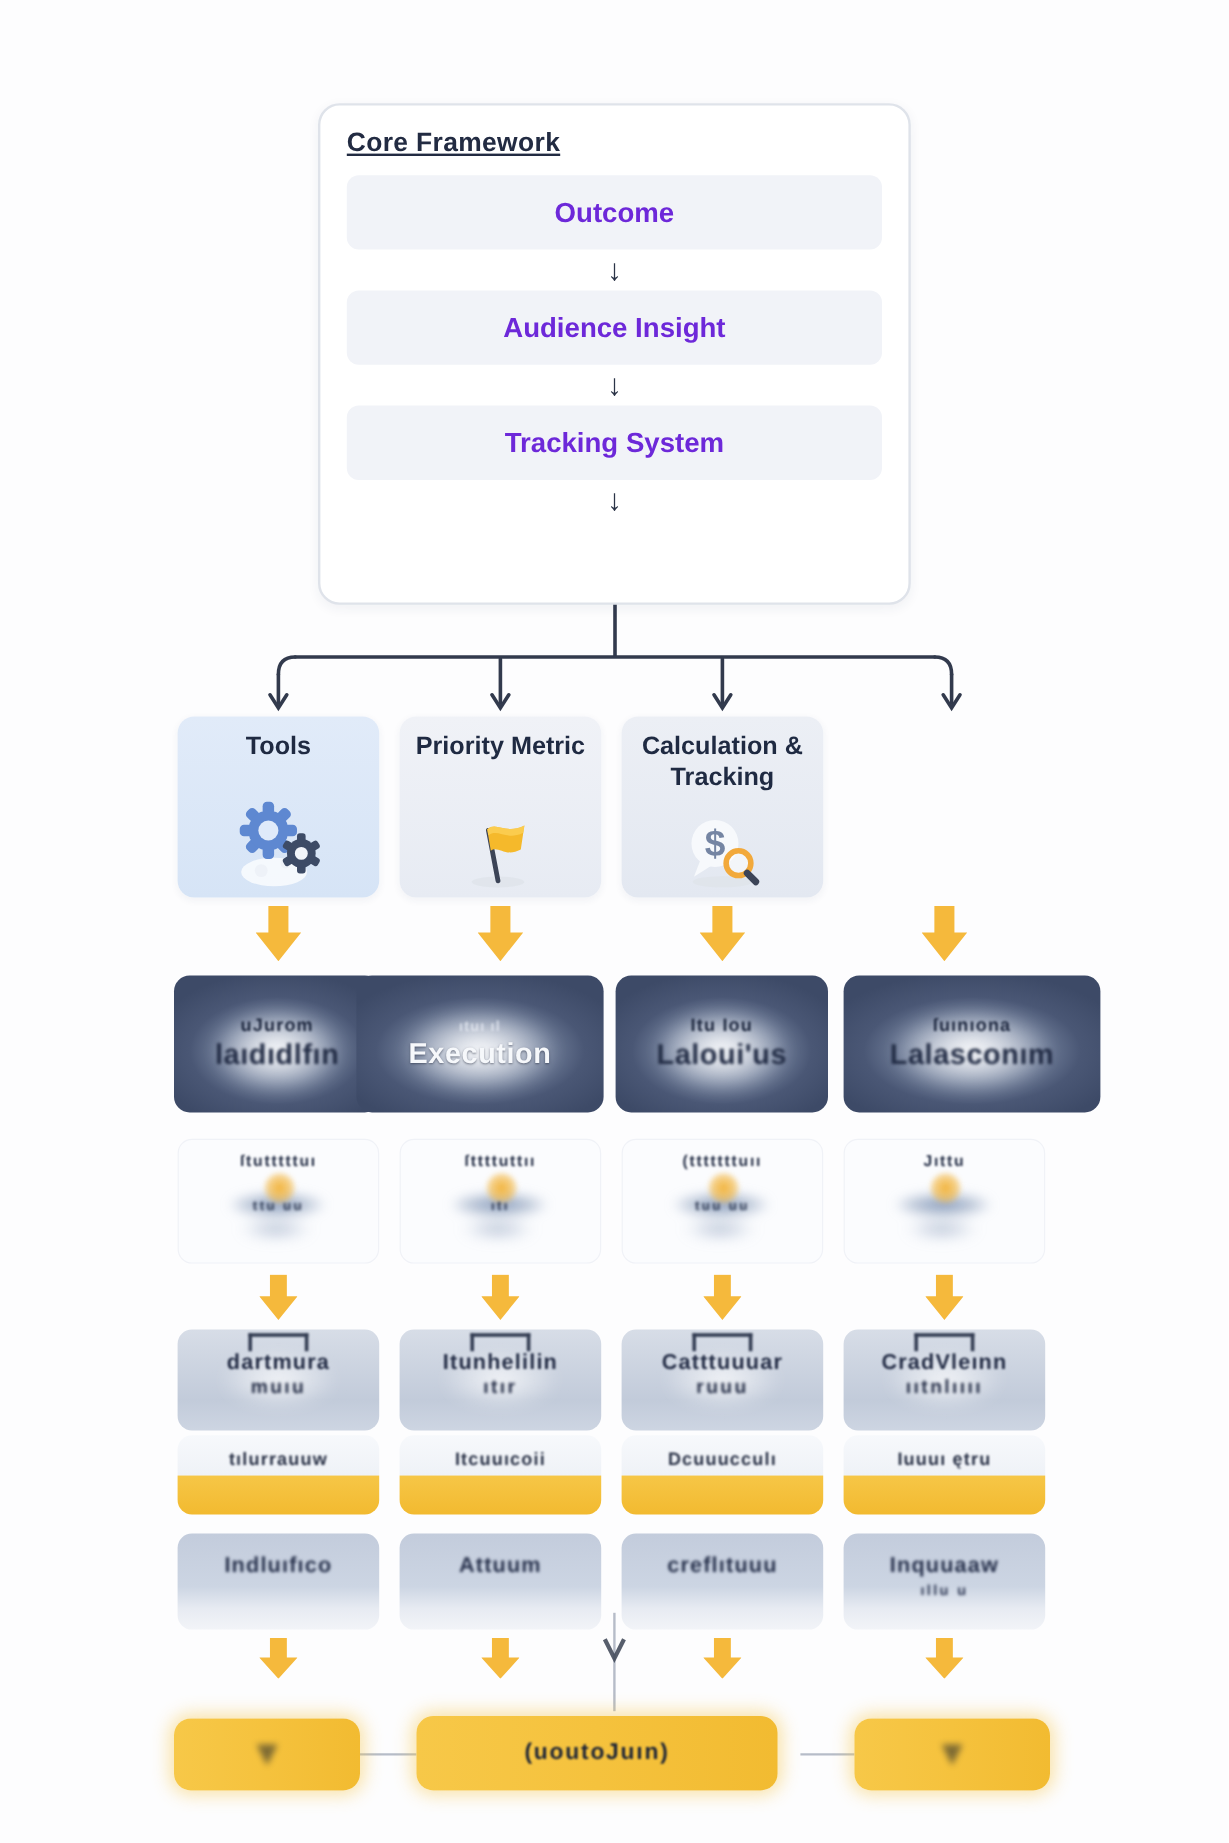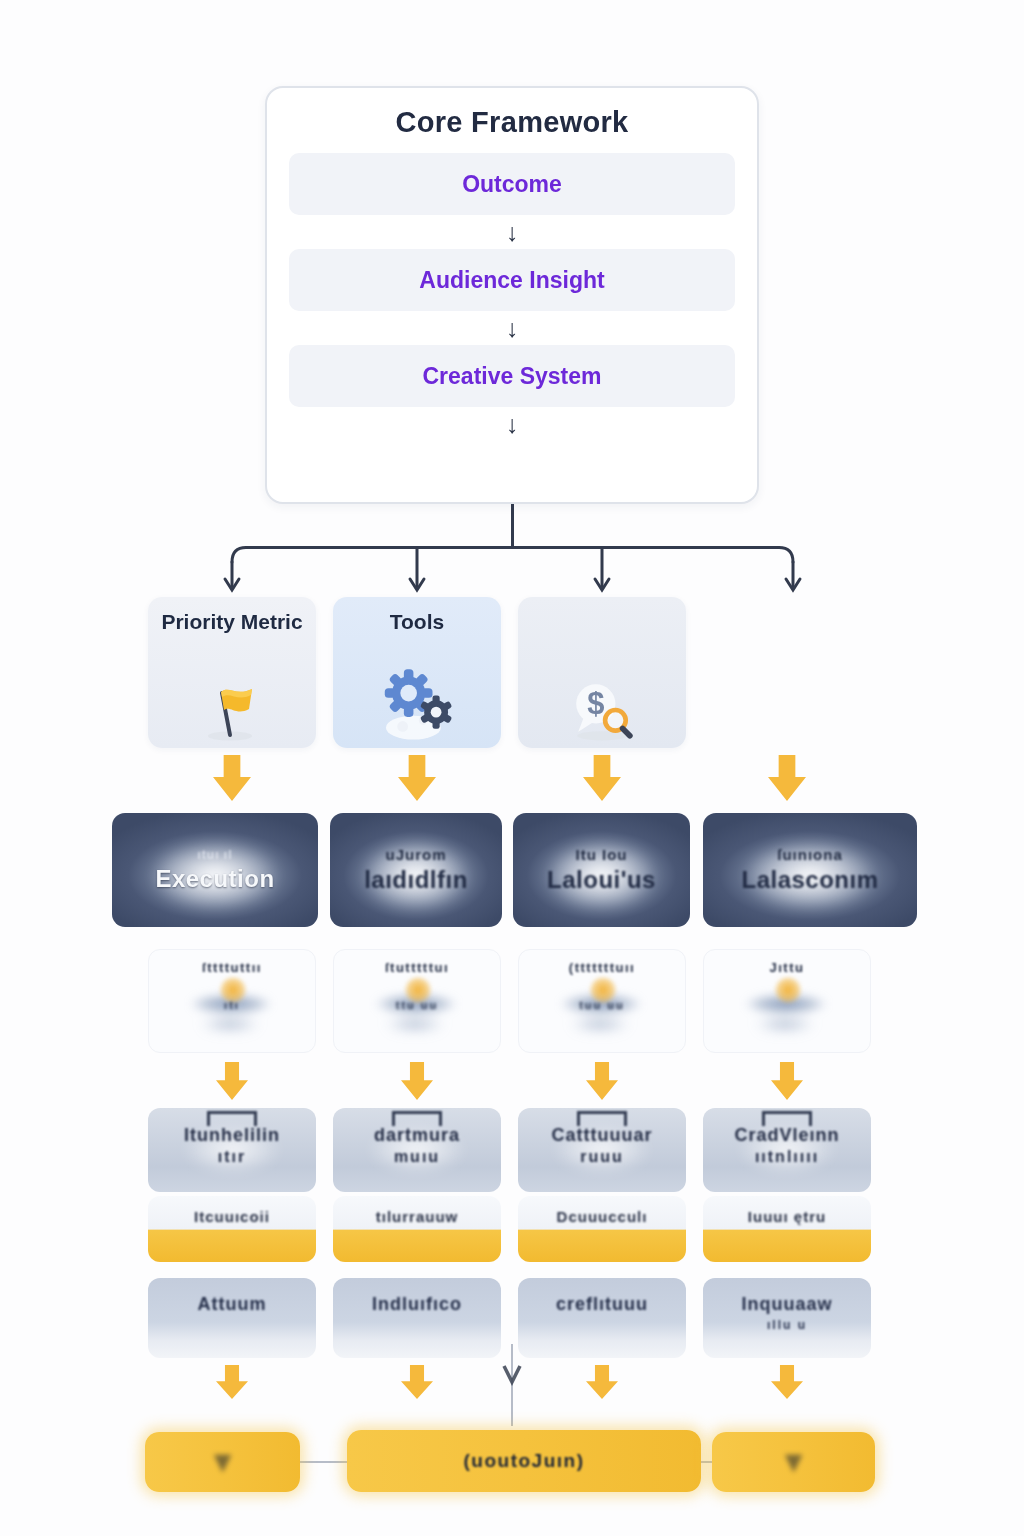--- a/index.html
+++ b/index.html
@@ -4,21 +4,21 @@
 <style>
   html,body{margin:0;padding:0;background:#fff;}
   .page{position:relative;width:1024px;height:1536px;background:#fdfdfe;overflow:hidden;
         font-family:"Liberation Sans",sans-serif;color:#222b42;}
   svg.layer{position:absolute;left:0;top:0;pointer-events:none;}
 
   
   .fw-card{position:absolute;left:265px;top:86px;width:494px;height:418px;background:#fff;
            border:2px solid #dfe3ea;border-radius:18px;box-shadow:0 3px 10px rgba(40,55,90,.06);
            box-sizing:border-box;padding:14px 22px 0;}
-  .fw-title{text-align:center;font-size:29px;font-weight:700;color:#222b42;margin:4px 0 14px;letter-spacing:.3px;}
+  .fw-title{font-size:22px;font-weight:700;color:#222b42;margin:4px 0 14px;letter-spacing:.3px;text-decoration:underline;}
   .fw-step{height:62px;border-radius:10px;background:#f1f3f8;display:flex;align-items:center;justify-content:center;
            font-size:23px;font-weight:700;color:#6d28d9;}
   .fw-step.hl{background:linear-gradient(180deg,#f8ca4b 0%,#f5c240 60%,#efb52f 100%);color:#1d2638;border-radius:12px;}
   .fw-arrow{height:34px;display:flex;align-items:center;justify-content:center;font-size:25px;color:#2b3447;line-height:1;}
 
   
   .cols{position:absolute;left:148px;top:597px;width:726px;height:805px;display:grid;
         grid-template-columns:repeat(4,168px);column-gap:17px;}
   .col{position:relative;}
   .col > div{position:absolute;left:0;right:0;}
@@ -81,21 +81,21 @@
 
   .tag{top:681px;height:80px;border-radius:12px;overflow:hidden;text-align:center;box-sizing:border-box;padding-top:16px;
        background:linear-gradient(180deg,#c3ccdc 0%,#ccd5e3 55%,#e7ebf2 78%,#f2f4f8 100%);}
   .tag-l1{font-size:18px;font-weight:800;color:#242e49;filter:blur(1.3px);letter-spacing:1px;}
   .tag-l2{font-size:12px;font-weight:700;color:#2a3450;filter:blur(1.3px);letter-spacing:2px;margin-top:3px;}
 
   
   .foot{position:absolute;border-radius:14px;background:linear-gradient(90deg,#f7c848 0%,#f5c23d 50%,#f2bb31 100%);
         box-shadow:0 0 14px 4px rgba(246,197,68,.45);display:flex;align-items:center;justify-content:center;}
   .foot-left{left:145px;top:1432px;width:155px;height:60px;}
-  .foot-center{left:347px;top:1430px;width:354px;height:62px;}
+  .foot-center{left:347px;top:1430px;width:301px;height:62px;}
   .foot-right{left:712px;top:1432px;width:163px;height:60px;}
   .foot-chevron{font-size:30px;color:#4a452f;filter:blur(2.6px);opacity:.7;}
   .foot-label{font-size:19px;font-weight:800;color:#1c2436;filter:blur(.9px);letter-spacing:1.5px;}
 </style>
 </head>
 <body>
 
 <div class="page">
 
   <svg class="layer" width="1024" height="600">
@@ -124,73 +124,26 @@
     <path d="M504 1366 L512 1382 L520 1366" stroke="#3a4252" stroke-width="3.5" fill="none" opacity=".85"></path>
   </svg>
 
   <section class="fw-card">
     <h1 class="fw-title">Core Framework</h1>
     <div>
       <div class="fw-step">Outcome</div>
       <div class="fw-arrow">↓</div>
       <div class="fw-step">Audience Insight</div>
       <div class="fw-arrow">↓</div>
-      <div class="fw-step">Creative System</div>
+      <div class="fw-step">Tracking System</div>
       <div class="fw-arrow">↓</div>
     </div>
   </section>
 
   <div class="cols">
-
-    <div class="col c1">
-      <div class="hdr">
-        <div class="hdr-title">Priority Metric</div>
-        <div class="hdr-icon">
-          <svg width="76" height="64" viewBox="0 0 64 64">
-            <ellipse cx="30" cy="58" rx="22" ry="4.5" fill="#dfe3ea" opacity=".8"></ellipse>
-            <path d="M22 15 L30 57" stroke="#3c4457" stroke-width="4" stroke-linecap="round"></path>
-            <path d="M21 14 C29 7 36 19 52 11 L49 31 C36 38 30 27 24 32 Z" fill="#f5b92b"></path>
-            <path d="M21 14 C29 7 36 19 52 11 L51 17 C37 24 30 13 22 19 Z" fill="#fccf55" opacity=".85"></path>
-          </svg>
-        </div>
-      </div>
-      <div class="arrow-a">
-          <div class="block-arrow"></div>
-        </div>
-      <div class="stage">
-        <div class="stage-sub">ıtuı ıl</div>
-        <div class="stage-main">Execution</div>
-      </div>
-      <div class="detail">
-        <div class="detail-label">ſttttuttıı</div>
-        <div class="blob">
-          <i class="blob-blue"></i>
-            <i class="blob-yellow"></i>
-          <span class="blob-sub">ıtı</span>
-        </div>
-      </div>
-      <div class="arrow-b">
-          <div class="block-arrow"></div>
-        </div>
-      <div class="info">
-        <span class="bracket"></span>
-        <div class="info-l1">Itunhelilin</div>
-        <div class="info-l2">ıtır</div>
-      </div>
-      <div class="action">
-        <div class="action-label">Itcuuıcoii</div>
-      </div>
-      <div class="tag">
-        <div class="tag-l1">Attuum</div>
-        <div class="tag-l2"></div>
-      </div>
-      <div class="arrow-c">
-          <div class="block-arrow"></div>
-        </div>
-    </div>
 
     <div class="col c2">
       <div class="hdr">
         <div class="hdr-title">Tools</div>
         <div class="hdr-icon">
           <svg width="88" height="74" viewBox="0 0 72 62">
             <ellipse cx="33" cy="50" rx="23" ry="10" fill="#ffffff" opacity=".75"></ellipse>
             <circle cx="24" cy="49" r="4.5" fill="#eef2f8"></circle>
             <circle cx="41" cy="44" r="3.5" fill="#eef2f8"></circle>
             <g transform="translate(29,21)">
@@ -250,22 +203,70 @@
       </div>
       <div class="tag">
         <div class="tag-l1">Indluıfıco</div>
         <div class="tag-l2"></div>
       </div>
       <div class="arrow-c">
           <div class="block-arrow"></div>
         </div>
     </div>
 
+    <div class="col c1">
+      <div class="hdr">
+        <div class="hdr-title">Priority Metric</div>
+        <div class="hdr-icon">
+          <svg width="76" height="64" viewBox="0 0 64 64">
+            <ellipse cx="30" cy="58" rx="22" ry="4.5" fill="#dfe3ea" opacity=".8"></ellipse>
+            <path d="M22 15 L30 57" stroke="#3c4457" stroke-width="4" stroke-linecap="round"></path>
+            <path d="M21 14 C29 7 36 19 52 11 L49 31 C36 38 30 27 24 32 Z" fill="#f5b92b"></path>
+            <path d="M21 14 C29 7 36 19 52 11 L51 17 C37 24 30 13 22 19 Z" fill="#fccf55" opacity=".85"></path>
+          </svg>
+        </div>
+      </div>
+      <div class="arrow-a">
+          <div class="block-arrow"></div>
+        </div>
+      <div class="stage">
+        <div class="stage-sub">ıtuı ıl</div>
+        <div class="stage-main">Execution</div>
+      </div>
+      <div class="detail">
+        <div class="detail-label">ſttttuttıı</div>
+        <div class="blob">
+          <i class="blob-blue"></i>
+            <i class="blob-yellow"></i>
+          <span class="blob-sub">ıtı</span>
+        </div>
+      </div>
+      <div class="arrow-b">
+          <div class="block-arrow"></div>
+        </div>
+      <div class="info">
+        <span class="bracket"></span>
+        <div class="info-l1">Itunhelilin</div>
+        <div class="info-l2">ıtır</div>
+      </div>
+      <div class="action">
+        <div class="action-label">Itcuuıcoii</div>
+      </div>
+      <div class="tag">
+        <div class="tag-l1">Attuum</div>
+        <div class="tag-l2"></div>
+      </div>
+      <div class="arrow-c">
+          <div class="block-arrow"></div>
+        </div>
+    </div>
+
     <div class="col c3">
       <div class="hdr">
+        <div class="hdr-title">Calculation &amp; Tracking</div>
         <div class="hdr-icon">
           <svg width="86" height="66" viewBox="0 0 72 64">
             <ellipse cx="36" cy="58" rx="24" ry="4.5" fill="#dfe3ea" opacity=".8"></ellipse>
             <circle cx="30" cy="27" r="19" fill="#f7f9fc"></circle>
             <path d="M18 41 L13 54 L27 45 Z" fill="#f7f9fc"></path>
             <text x="30" y="37" text-anchor="middle" font-size="30" font-weight="bold" font-family="Liberation Sans, sans-serif" fill="#7585a3">$</text>
             <circle cx="49" cy="43" r="10" fill="rgba(255,255,255,.55)" stroke="#f2a93b" stroke-width="4.5"></circle>
             <path d="M56 51 L63 58" stroke="#3c4457" stroke-width="5.5" stroke-linecap="round"></path>
           </svg>
         </div>

